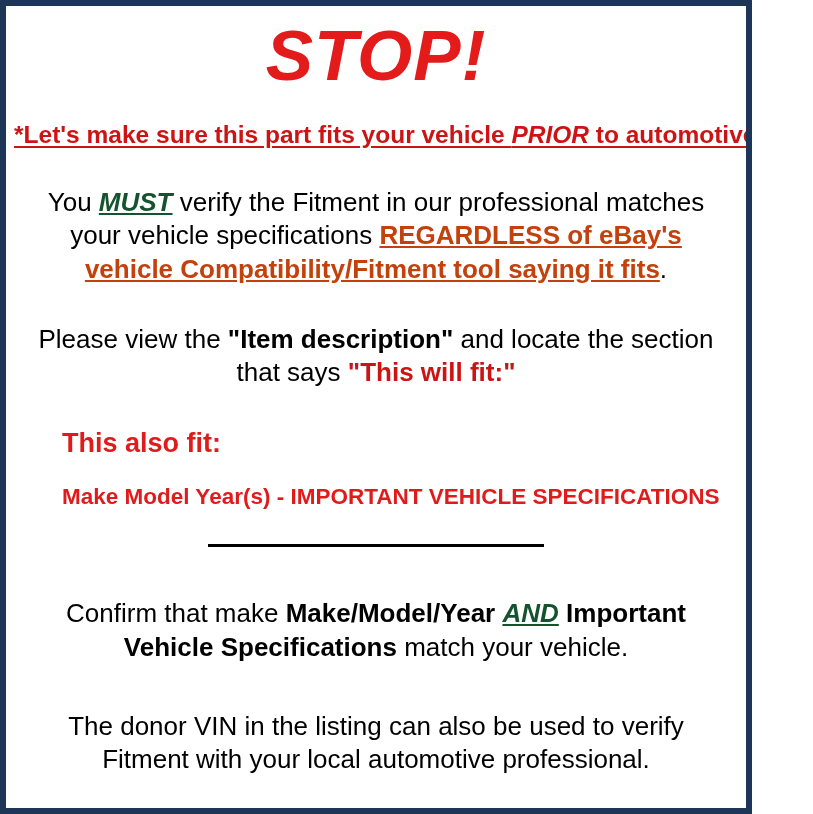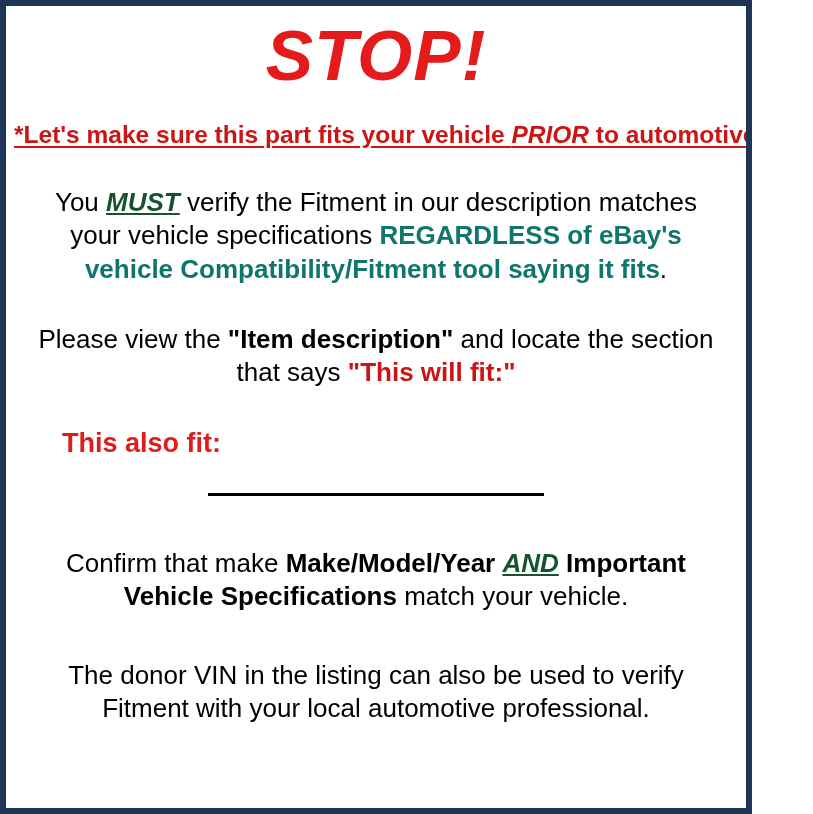--- a/index.html
+++ b/index.html
@@ -76,22 +76,23 @@
 
   
   .red-bi-u {
     color: #14532d;
     font-weight: bold;
     font-style: italic;
     text-decoration: underline;
     text-underline-offset: 2px;
   }
   .red-b-u {
-    color: #0f766e;
+    color: #c2410c;
     font-weight: bold;
+    text-decoration: underline;
     text-underline-offset: 2px;
   }
   .blk-b {
     color: #000000;
     font-weight: bold;
   }
   .red-b {
     color: #cc1414;
     font-weight: bold;
   }
@@ -146,29 +147,30 @@
 <div id="notice-card">
   <div class="inner">
 
     <div class="stop-title">STOP!</div>
 
     <div class="tagline">
       <span>*Let's make sure this part fits your vehicle </span><span class="ital">PRIOR</span><span> to automotive*</span>
     </div>
 
     <p class="para p-must">
-      <span>You </span><span class="red-bi-u">MUST</span><span> verify the Fitment in our description matches your vehicle specifications </span><span class="red-b-u">REGARDLESS of eBay's vehicle Compatibility/Fitment tool saying it fits</span><span>.</span>
+      <span>You </span><span class="red-bi-u">MUST</span><span> verify the Fitment in our professional matches your vehicle specifications </span><span class="red-b-u">REGARDLESS of eBay's vehicle Compatibility/Fitment tool saying it fits</span><span>.</span>
     </p>
 
     <p class="para p-please">
       <span>Please view the </span><span class="blk-b">"Item description"</span><span> and locate the section that says </span><span class="red-b">"This will fit:"</span>
     </p>
 
     <div class="example-block">
       <div class="example-fit">This also fit:</div>
+      <div class="example-spec">Make Model Year(s) - IMPORTANT VEHICLE SPECIFICATIONS</div>
     </div>
 
     <div class="divider-wrap">
       <span class="divider"></span>
     </div>
 
     <p class="para p-confirm">
       <span>Confirm that make </span><span class="blk-b">Make/Model/Year</span><span> </span><span class="red-bi-u">AND</span><span> </span><span class="blk-b">Important Vehicle Specifications</span><span> match your vehicle.</span>
     </p>
 

